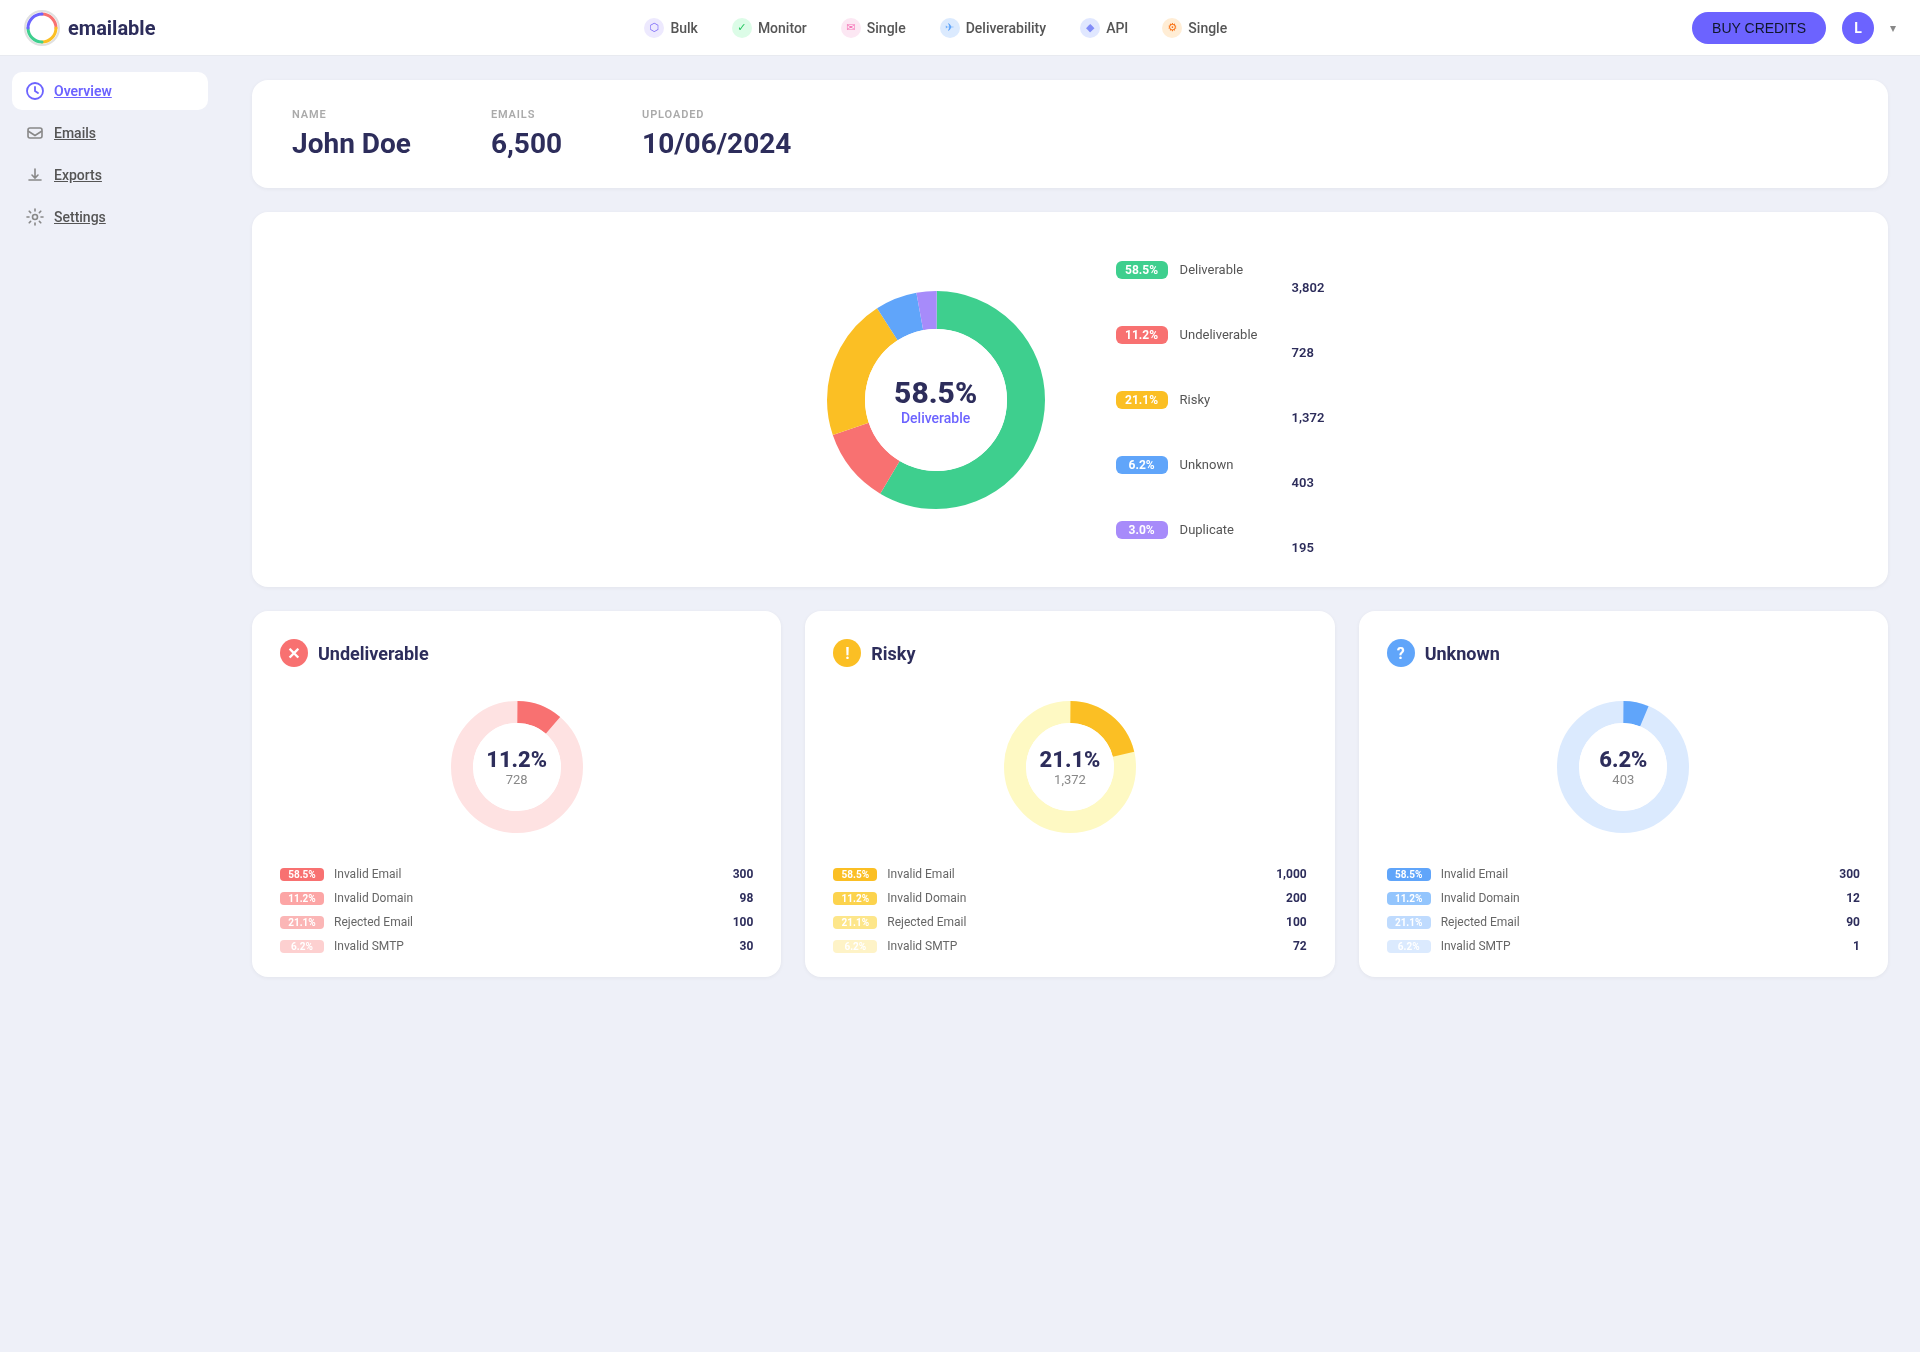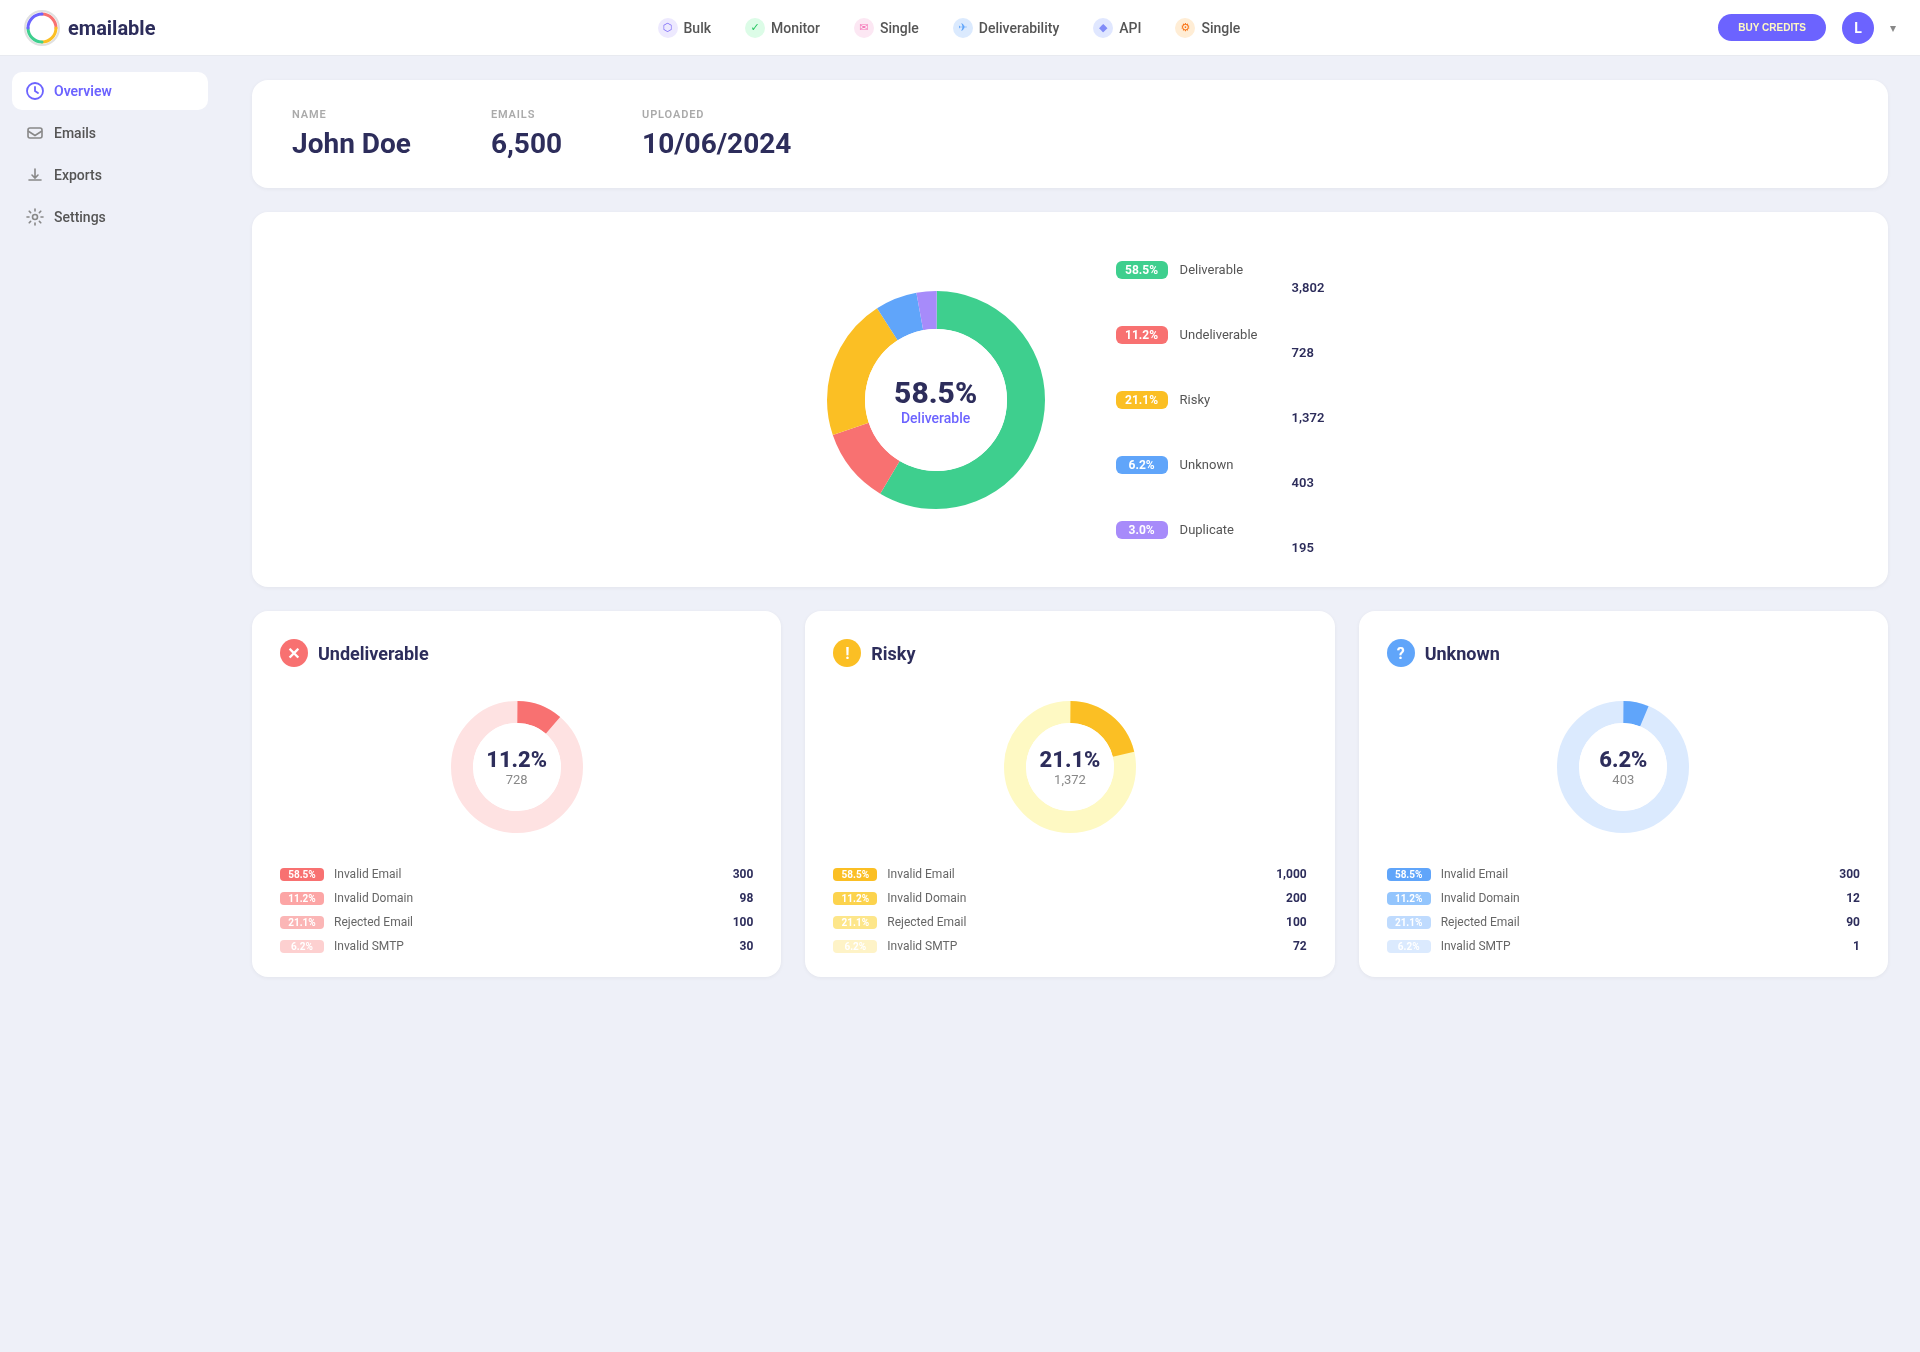--- a/index.html
+++ b/index.html
@@ -58,26 +58,26 @@
       width: 20px;
       height: 20px;
       border-radius: 50%;
       display: flex;
       align-items: center;
       justify-content: center;
       font-size: 11px;
     }
     .buy-credits-btn {
       background: #6c63ff;
-      color: #fef9c3;
+      color: #0f172a;
       border: none;
       border-radius: 20px;
       padding: 8px 20px;
-      font-size: 10px;
-      font-weight: 700;
+      font-size: 14px;
+      font-weight: 400;
       cursor: pointer;
     }
     .user-avatar {
       width: 32px;
       height: 32px;
       background: #6c63ff;
       border-radius: 50%;
       display: flex;
       align-items: center;
       justify-content: center;
@@ -105,20 +105,21 @@
       display: flex;
       align-items: center;
       gap: 10px;
       padding: 10px 14px;
       border-radius: 10px;
       font-size: 14px;
       font-weight: 500;
       color: #555;
       cursor: pointer;
       margin-bottom: 4px;
+      text-decoration: underline;
     }
     .sidebar-item.active {
       background: #fff;
       color: #6c63ff;
       font-weight: 600;
     }
     .sidebar-icon {
       width: 18px;
       height: 18px;
       display: flex;

